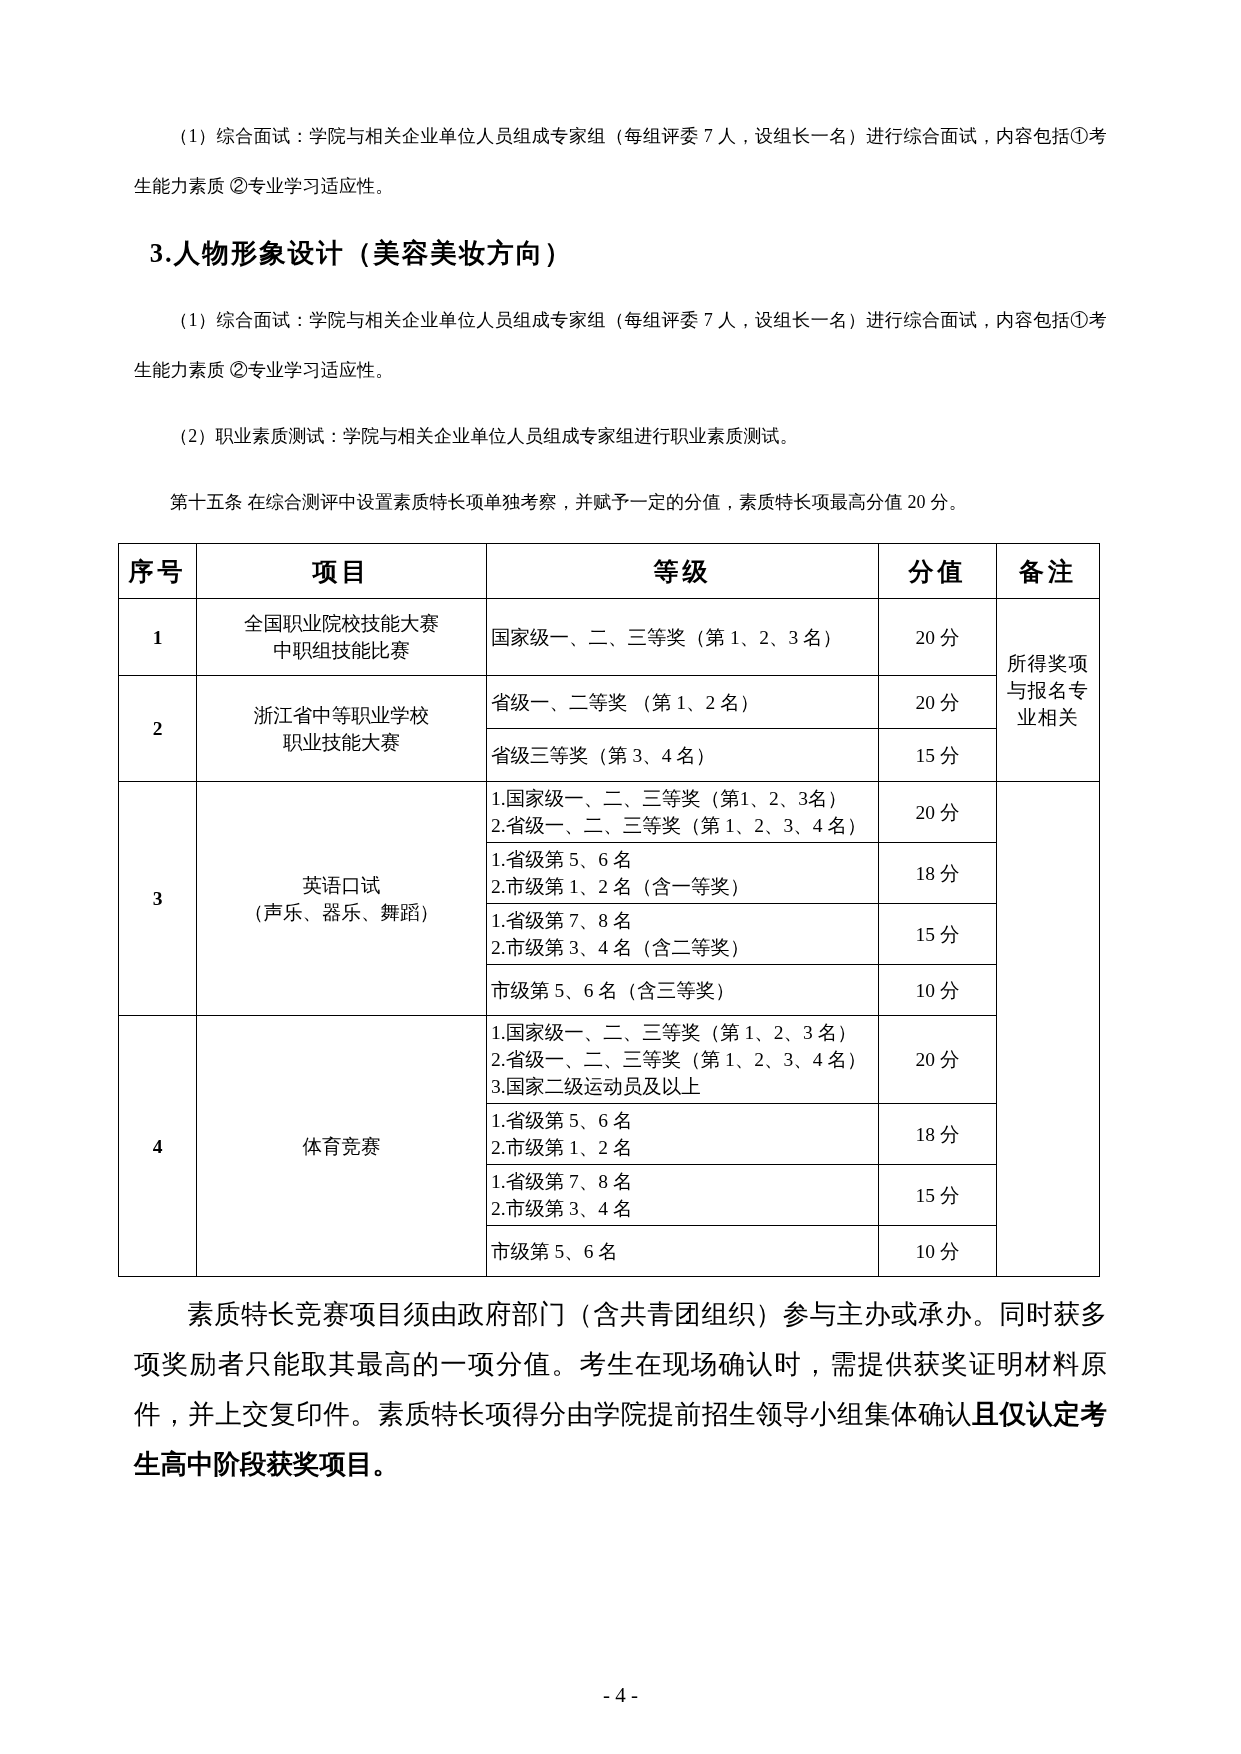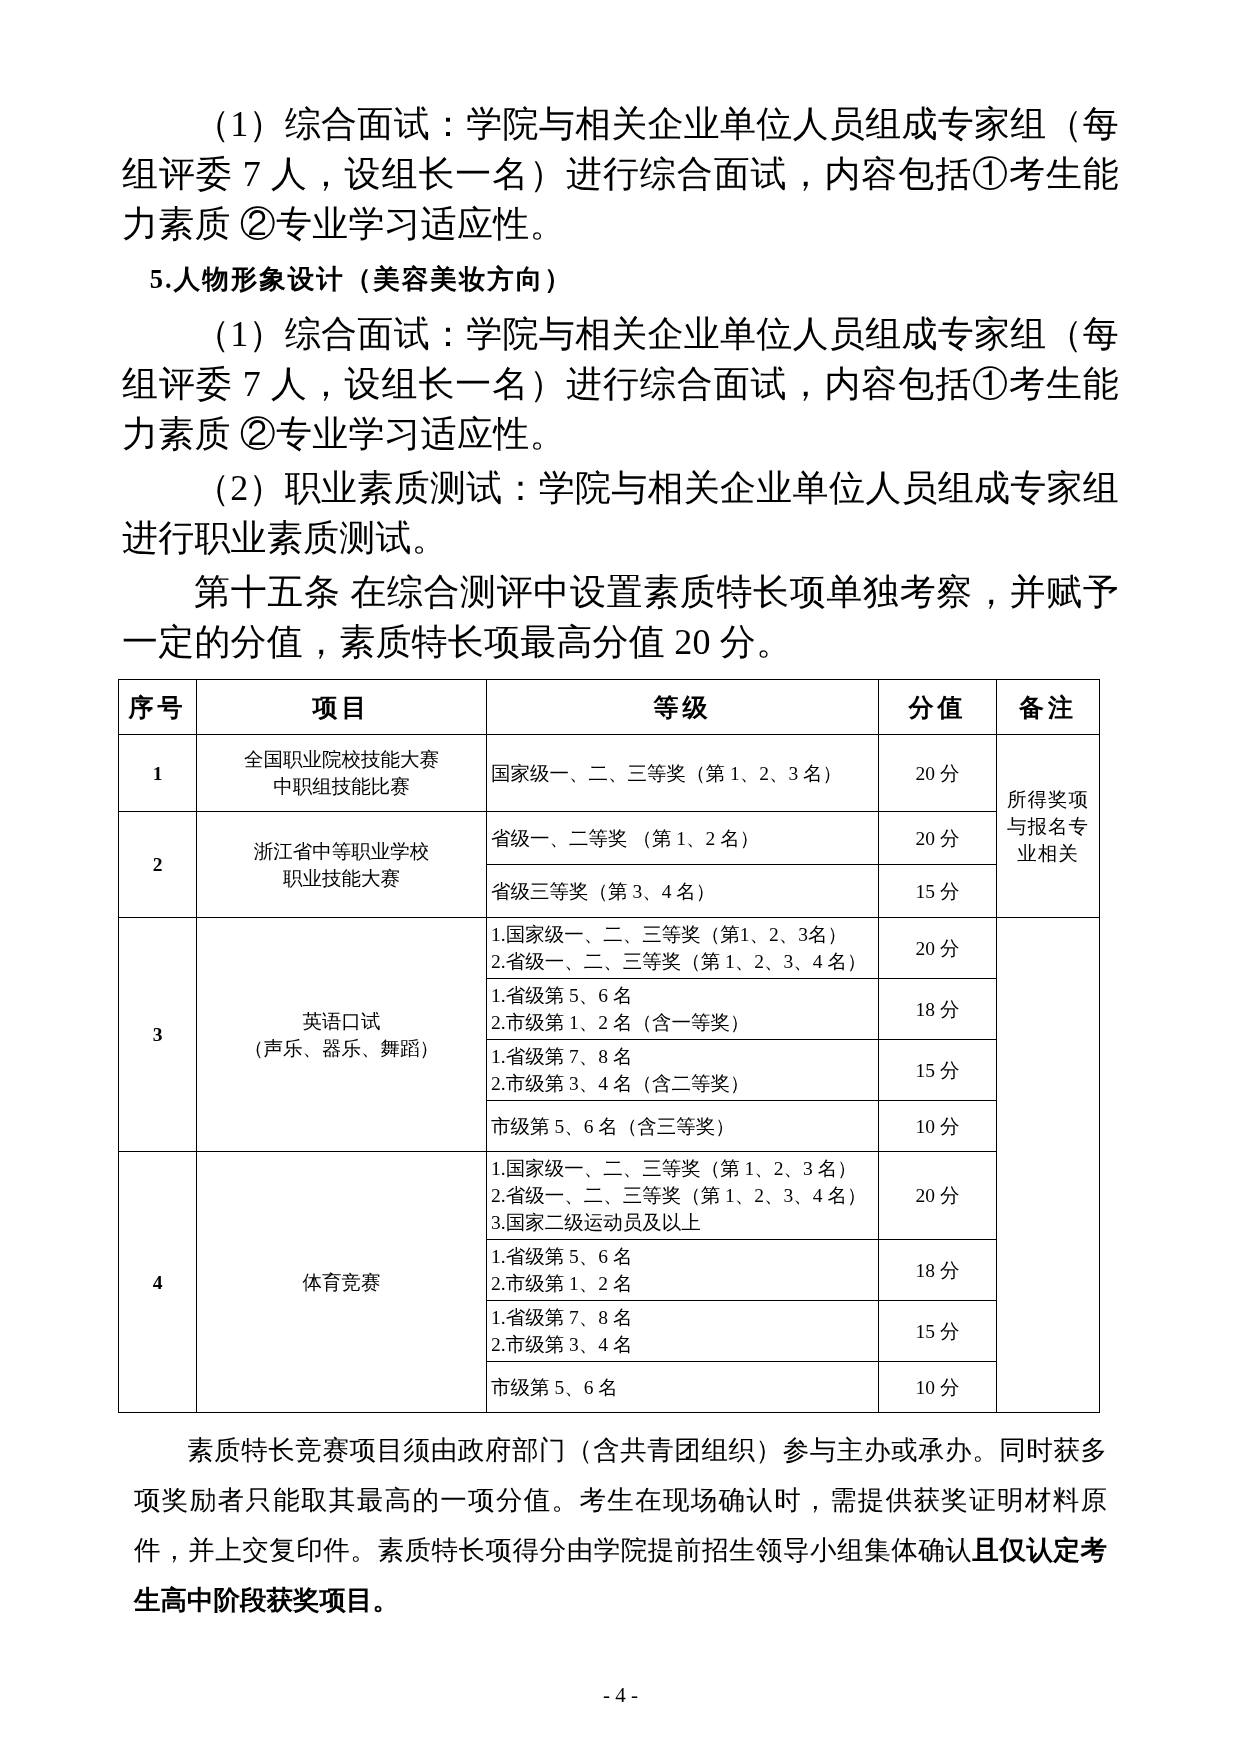--- a/index.html
+++ b/index.html
@@ -16,25 +16,25 @@
   }
   .page {
     position: absolute;
     left: 0; top: 0;
     width: 1241px;
     height: 1754px;
     box-sizing: border-box;
     padding: 95px 118px 60px 118px;
   }
   .para {
-    font-size: 36px;
+    font-size: 18px;
     line-height: 50px;
     text-align: justify;
     text-justify: inter-ideograph;
-    margin: 4px;
+    margin: 16px;
     letter-spacing: 0.2px;
   }
   .indent { text-indent: 2em; }
   .bold { font-weight: bold; }
   .heading {
     font-size: 26.5px;
     line-height: 52px;
     font-weight: bold;
     text-indent: 1.2em;
     margin: 0;
@@ -101,21 +101,21 @@
   }
   .nowrap-cell { white-space: pre-line; }
 </style>
 </head>
 <body>
 
 <div class="page">
 
   <p class="para indent">（1）综合面试：学院与相关企业单位人员组成专家组（每组评委 7 人，设组长一名）进行综合面试，内容包括①考生能力素质 ②专业学习适应性。</p>
 
-  <p class="heading spaced-title">5.人物形象设计（美容美妆方向）</p>
+  <p class="heading spaced-title">3.人物形象设计（美容美妆方向）</p>
 
   <p class="para indent">（1）综合面试：学院与相关企业单位人员组成专家组（每组评委 7 人，设组长一名）进行综合面试，内容包括①考生能力素质 ②专业学习适应性。</p>
   <p class="para indent">（2）职业素质测试：学院与相关企业单位人员组成专家组进行职业素质测试。</p>
   <p class="para indent">第十五条 在综合测评中设置素质特长项单独考察，并赋予一定的分值，素质特长项最高分值 20 分。</p>
 
   <table class="score-table">
     <colgroup>
       <col style="width:78px">
       <col style="width:290px">
       <col style="width:392px">

